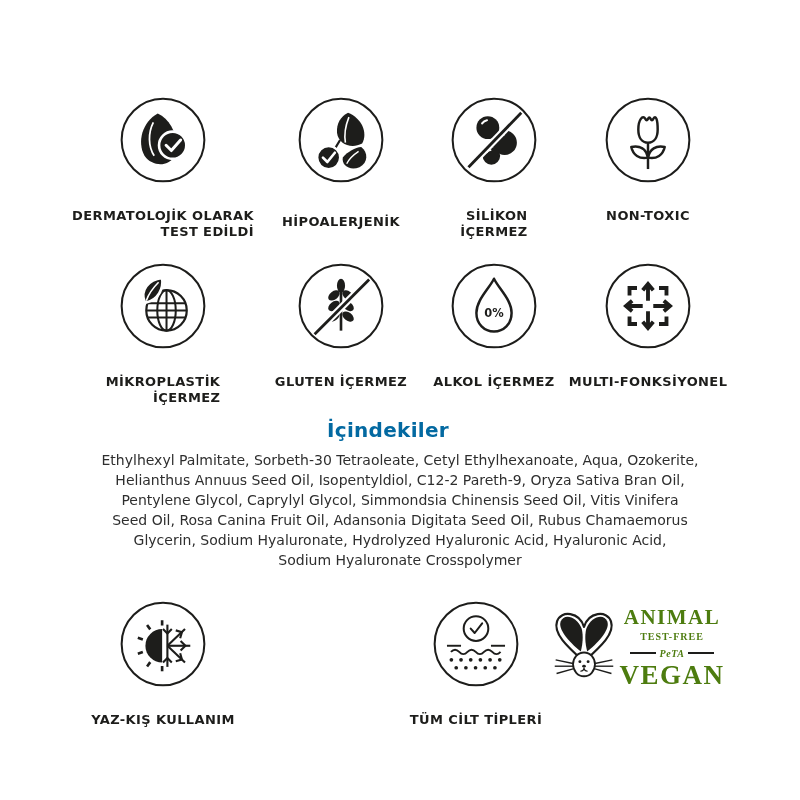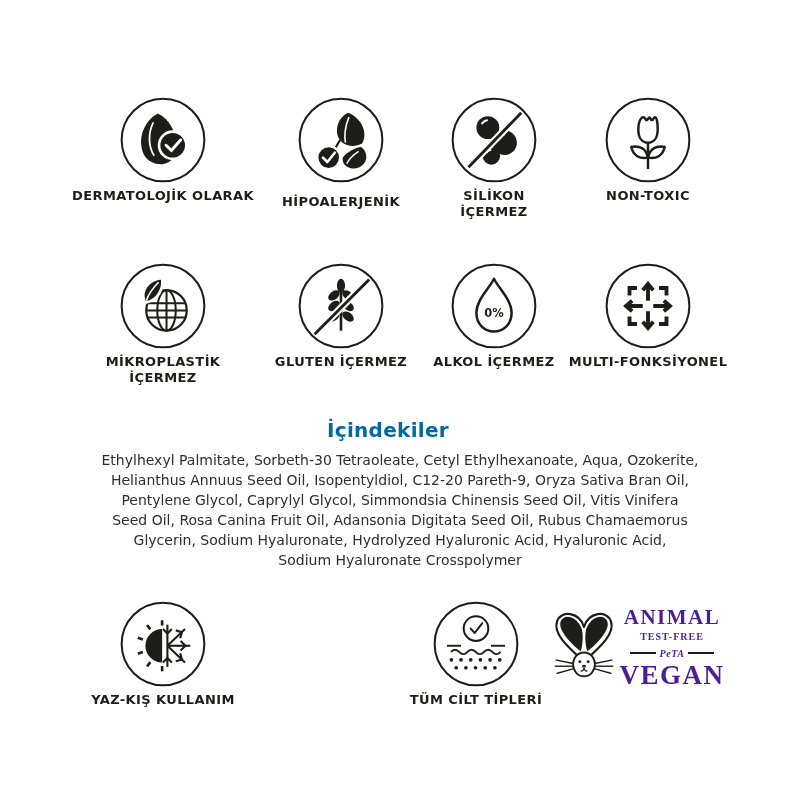--- a/index.html
+++ b/index.html
@@ -1,29 +1,29 @@
 <!DOCTYPE html>
 <html><head>
 <meta charset="utf-8">
 <style>
   html,body{margin:0;padding:0;background:#fff;}
   .stage{position:relative;width:800px;height:800px;background:#ffffff;overflow:hidden;
          font-family:"DejaVu Sans","Liberation Sans",sans-serif;color:#1d1d1b;}
   .badge{position:absolute;width:190px;display:flex;flex-direction:column;align-items:center;}
   .badge .ic{width:88px;height:88px;display:block;}
-  .badge .lbl{margin-top:4px;text-align:center;font-weight:bold;font-size:13px;
+  .badge .lbl{margin-top:24px;text-align:right;font-weight:bold;font-size:13px;
               line-height:15.5px;letter-spacing:.4px;color:#1d1d1b;}
   .heading{position:absolute;top:418px;left:0;width:776px;text-align:center;
            font-size:20px;font-weight:bold;letter-spacing:.3px;color:#0369a1;}
   .ingredients{position:absolute;top:450px;left:50px;width:700px;text-align:center;
                font-size:14px;line-height:20px;color:#2e2e2e;}
   .ing-line{white-space:nowrap;}
   .peta{position:absolute;left:552px;top:600px;width:176px;height:94px;display:flex;align-items:center;}
   .peta-text{display:flex;flex-direction:column;align-items:center;flex:1;
-             font-family:"Liberation Serif","DejaVu Serif",serif;color:#4c1d95;}
+             font-family:"Liberation Serif","DejaVu Serif",serif;color:#4d7c0f;}
   .peta-animal{font-size:21px;font-weight:bold;letter-spacing:1.5px;line-height:22px;}
   .peta-testfree{font-size:10px;font-weight:bold;letter-spacing:1px;line-height:17px;}
   .peta-divider{display:flex;align-items:center;gap:4px;margin:3px 0 2px 0;justify-content:flex-end;}
   .peta-divider .dash{width:26px;height:2px;background:#1d1d1b;}
   .peta-brand{font-size:10px;font-weight:bold;font-style:italic;letter-spacing:.5px;}
   .peta-vegan{font-size:27px;font-weight:bold;letter-spacing:1.5px;line-height:28px;}
 </style>
 </head>
 <body>
 
@@ -32,20 +32,21 @@
   <div class="badge" style="left:68px;top:96px;">
     <svg class="ic" viewBox="0 0 100 100">
       <circle cx="50" cy="50" r="47" fill="none" stroke="#1d1d1b" stroke-width="2.3"></circle>
       <path d="M44 20 C27 29 20 52 29 68 C37 80 55 81 62 70 C64 66 65 62 65 57 C65 40 57 26 44 20 Z" fill="#1d1d1b"></path>
       <path d="M39 30 C33 42 33 57 40 68" stroke="#ffffff" stroke-width="2" fill="none"></path>
       <circle cx="61" cy="56" r="15.5" fill="#1d1d1b" stroke="#ffffff" stroke-width="3"></circle>
       <path d="M53.5 56 L59.5 62 L70 50" stroke="#ffffff" stroke-width="3.4" fill="none" stroke-linecap="round" stroke-linejoin="round"></path>
     </svg>
     <div class="lbl">
       <div>DERMATOLOJİK OLARAK</div>
+      <div>TEST EDİLDİ</div>
     </div>
   </div>
 
   <div class="badge" style="left:246px;top:96px;gap:6px;">
     <svg class="ic" viewBox="0 0 100 100">
       <circle cx="50" cy="50" r="47" fill="none" stroke="#1d1d1b" stroke-width="2.3"></circle>
       <path d="M58 19 C73 25 81 41 74 54 C61 61 47 54 45.5 42 C44.5 31 50 23 58 19 Z" fill="#1d1d1b"></path>
       <path d="M59 24 C55 34 53.5 44 55 53" stroke="#ffffff" stroke-width="1.8" fill="none"></path>
       <path d="M73 58 C81 64 81 76 71 81 C60 85.5 50.5 79 52 70 C58 63 66 58.5 73 58 Z" fill="#1d1d1b"></path>
       <path d="M70 63 C64 67 59 72 56.5 77" stroke="#ffffff" stroke-width="1.6" fill="none"></path>
@@ -157,21 +158,21 @@
     </svg>
     <div class="lbl">
       <div>MULTI-FONKSİYONEL</div>
       <div></div>
     </div>
   </div>
 
   <div class="heading">İçindekiler</div>
   <div class="ingredients">
     <div class="ing-line">Ethylhexyl Palmitate, Sorbeth-30 Tetraoleate, Cetyl Ethylhexanoate, Aqua, Ozokerite,</div>
-    <div class="ing-line">Helianthus Annuus Seed Oil, Isopentyldiol, C12-20 Pareth-9, Oryza Sativa Bran Oil,</div>
+    <div class="ing-line">Helianthus Annuus Seed Oil, Isopentyldiol, C12-2 Pareth-9, Oryza Sativa Bran Oil,</div>
     <div class="ing-line">Pentylene Glycol, Caprylyl Glycol, Simmondsia Chinensis Seed Oil, Vitis Vinifera</div>
     <div class="ing-line">Seed Oil, Rosa Canina Fruit Oil, Adansonia Digitata Seed Oil, Rubus Chamaemorus</div>
     <div class="ing-line">Glycerin, Sodium Hyaluronate, Hydrolyzed Hyaluronic Acid, Hyaluronic Acid,</div>
     <div class="ing-line">Sodium Hyaluronate Crosspolymer</div>
   </div>
 
   <div class="badge" style="left:68px;top:600px;">
     <svg class="ic" viewBox="0 0 100 100">
       <circle cx="50" cy="50" r="47" fill="none" stroke="#1d1d1b" stroke-width="2.3"></circle>
       <path d="M49 33 A19 19 0 0 0 49 71 Z" fill="#1d1d1b"></path>

